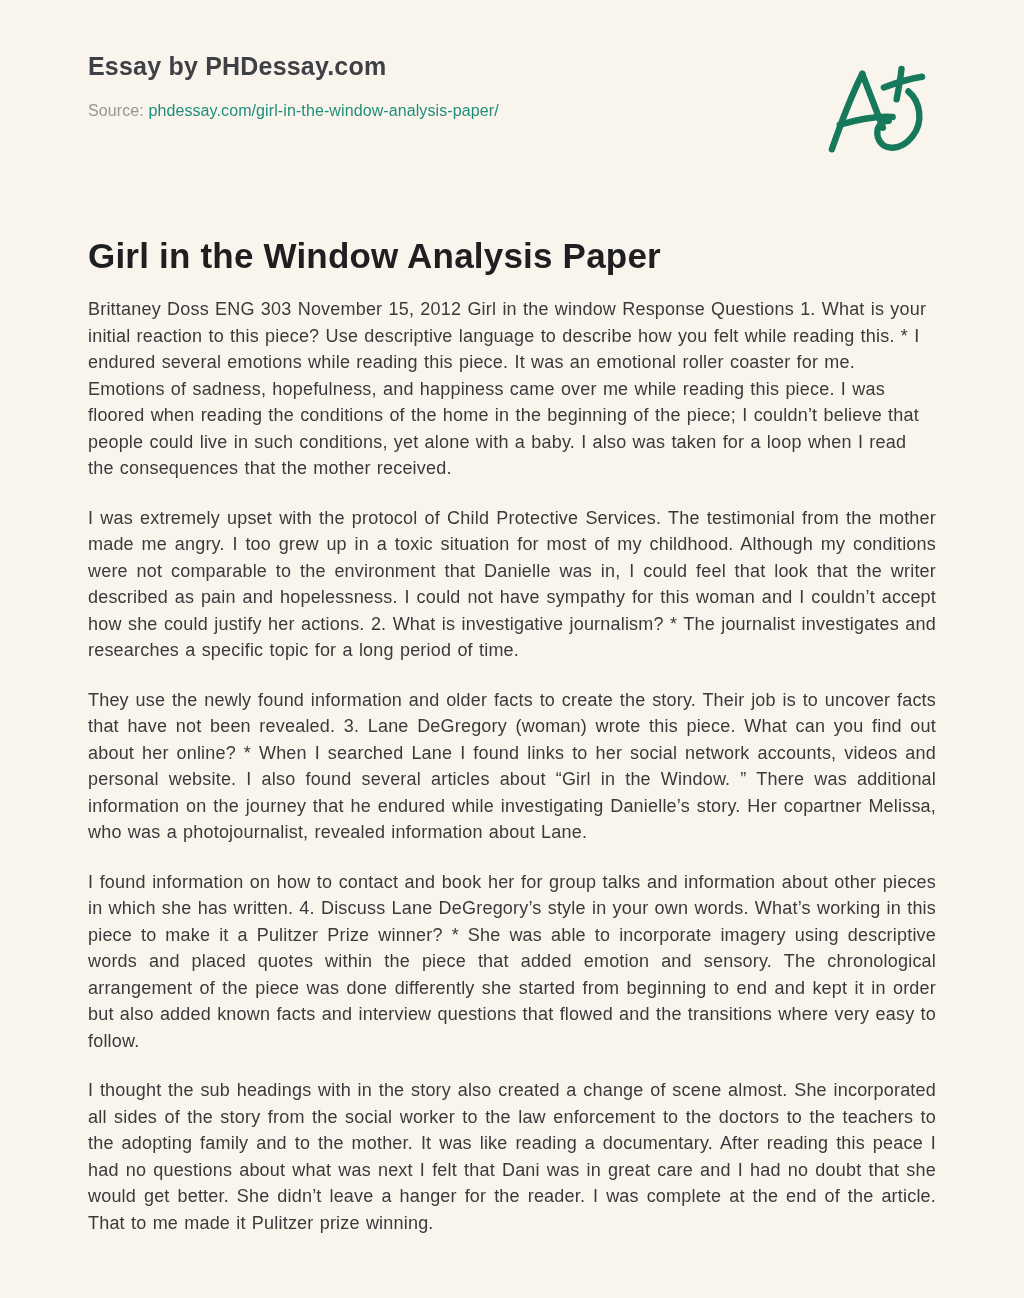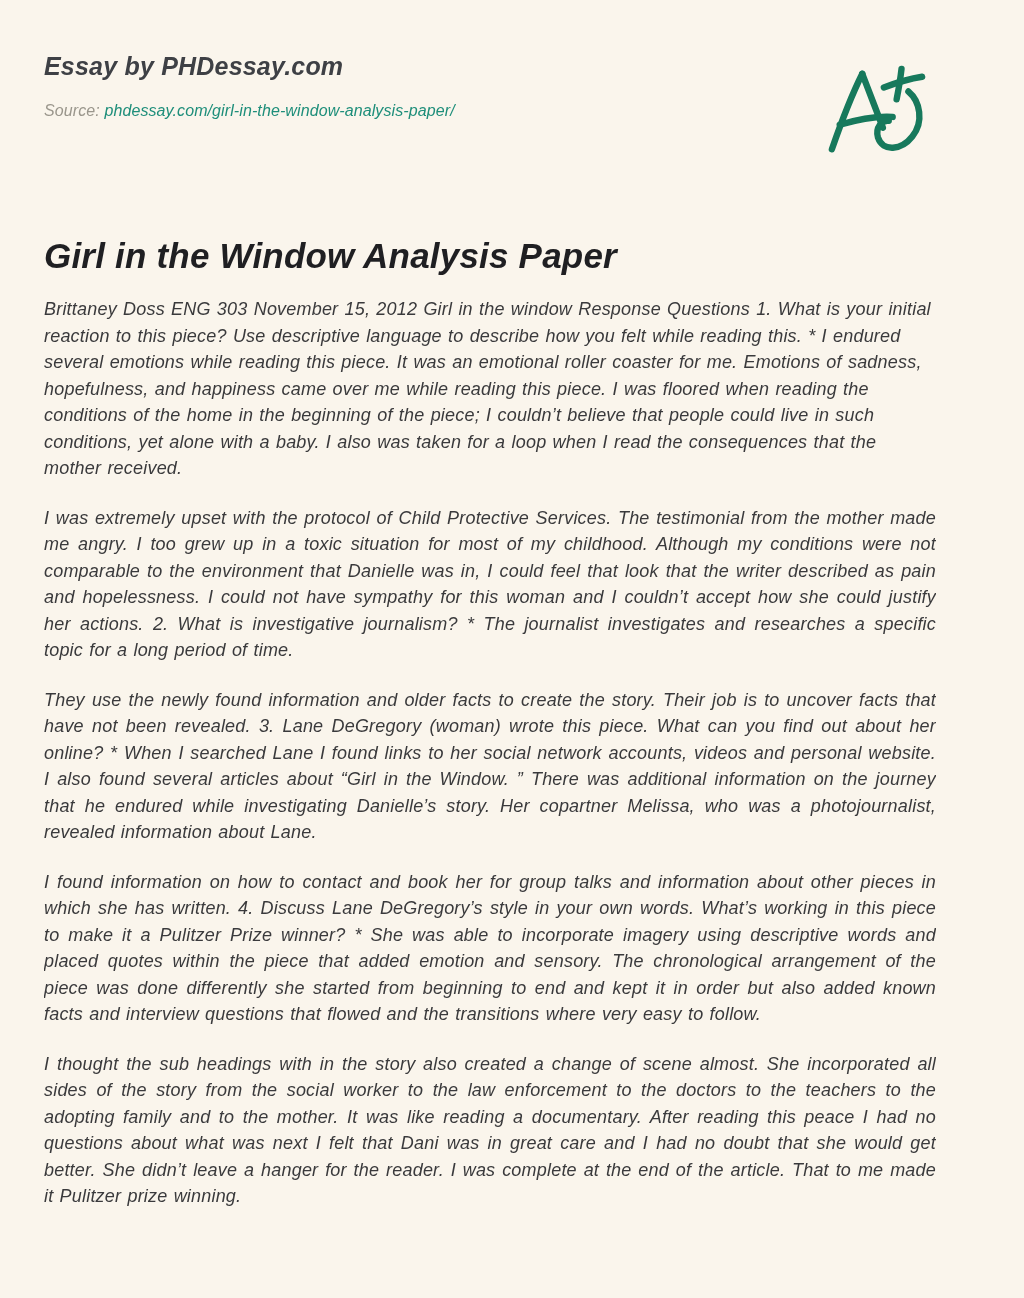--- a/index.html
+++ b/index.html
@@ -7,22 +7,21 @@
     width: 1024px;
     height: 1298px;
     background: #faf5ec;
     overflow: hidden;
     font-family: "Liberation Sans", "DejaVu Sans", sans-serif;
   }
   .page {
     box-sizing: border-box;
     width: 1024px;
     height: 1205px;
-    padding: 52px 88px 0 44px;
-    font-style: italic;
+    padding: 52px 88px 0 88px;
   }
   .header {
     display: flex;
     justify-content: space-between;
     align-items: flex-start;
   }
   .brand {
     font-size: 25px;
     font-weight: 700;
     color: #3e4045;

